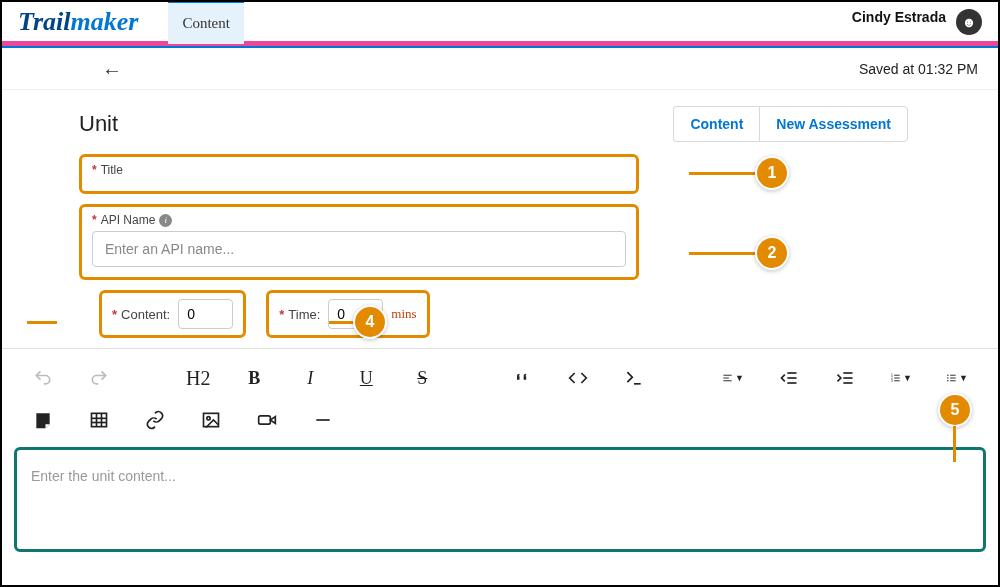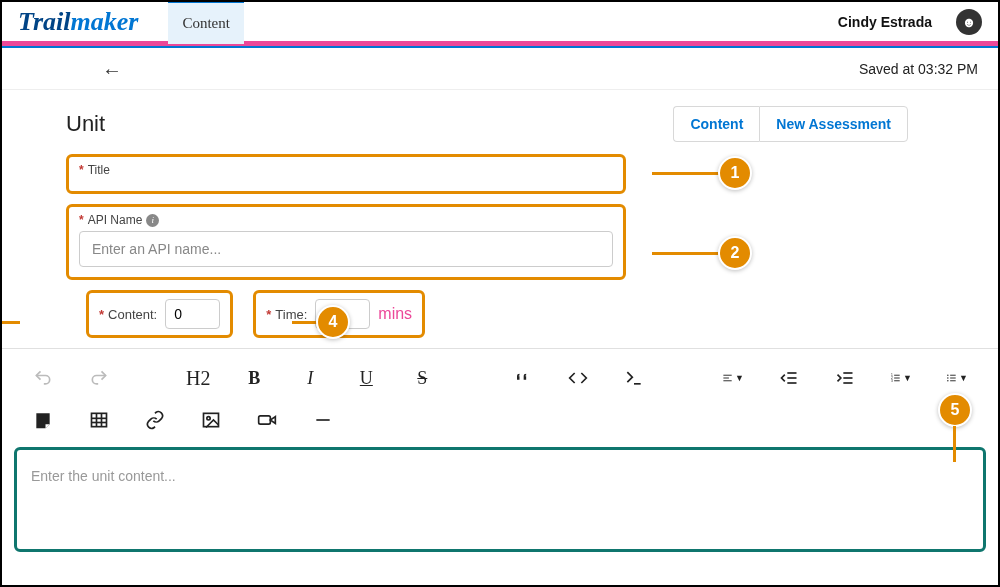--- a/index.html
+++ b/index.html
@@ -3,45 +3,45 @@
 <meta charset="utf-8">
 <style>
 * { box-sizing: border-box; margin: 0; padding: 0; }
 body { font-family: -apple-system, BlinkMacSystemFont, "Segoe UI", Arial, sans-serif; background: #fff; width: 1000px; height: 587px; overflow: hidden; position: relative; border: 2px solid #000; }
 .topbar { display: flex; align-items: center; height: 44px; padding: 0 16px; border-bottom: 5px solid #ec4899; }
 .brand { font-family: "Brush Script MT", cursive; font-size: 26px; font-style: italic; font-weight: bold; }
 .brand .trail { color: #014486; }
 .brand .maker { color: #0176d3; }
 .tab-content { margin-left: 30px; background: #e6f2fb; color: #333; font-size: 15px; padding: 12px 14px; border-top: 3px solid #0176d3; height: 44px; display: flex; align-items: center; font-family: Liberation Serif, serif; }
 .topbar-spacer { flex: 1; }
-.user { display: flex; align-items: center; gap: 24px; font-size: 14px; font-weight: 600; color: #111; }
+.user { display: flex; align-items: flex-start; gap: 10px; font-size: 14px; font-weight: 600; color: #111; }
 .avatar { width: 26px; height: 26px; border-radius: 50%; background: #333; display: flex; align-items: center; justify-content: center; color: #fff; font-size: 14px; }
 .blue-divider { height: 2px; background: #0176d3; width: 100%; }
 .subbar { display: flex; align-items: center; height: 42px; padding: 0 20px; border-bottom: 1px solid #eee; }
 .back-arrow { font-size: 20px; color: #333; margin-left: 80px; cursor: pointer; }
 .subbar-spacer { flex: 1; }
 .saved { font-size: 14px; color: #222; }
-.content { padding: 16px 90px 0 64px; position: relative; }
+.content { padding: 16px 90px 0 40px; position: relative; margin-left: 37px; }
 .header-row { display: flex; align-items: center; margin-bottom: 12px; }
 .page-title { font-size: 22px; color: #222; font-weight: 400; }
 .header-spacer { flex: 1; }
 .btn { background: #fff; border: 1px solid #d8d8d8; color: #0176d3; font-size: 14px; font-weight: 600; padding: 9px 16px; cursor: pointer; }
 .btn:first-of-type { border-radius: 4px 0 0 4px; border-right: none; }
 .btn:last-of-type { border-radius: 0 4px 4px 0; }
 .field-group { border: 3px solid #e38b00; border-radius: 6px; padding: 6px 10px 10px 10px; margin-bottom: 10px; position: relative; width: 560px; }
 .field-label { font-size: 12px; color: #444; display: flex; align-items: center; gap: 4px; margin-bottom: 4px;}
 .required-star { color: #c23934; font-weight: bold; }
 .info-icon { width: 13px; height: 13px; border-radius: 50%; background: #888; color: #fff; font-size: 9px; display: inline-flex; align-items: center; justify-content: center; font-style: italic; font-family: Georgia, serif; }
 .text-input { width: 100%; border: 1px solid #ccc; border-radius: 4px; padding: 9px 12px; font-size: 14px; color: #333; }
 .text-input::placeholder { color: #888; }
 .inline-row { display: flex; align-items: center; gap: 20px; margin-bottom: 10px; margin-left: 20px; }
 .inline-group { border: 3px solid #e38b00; border-radius: 6px; padding: 6px 10px; display: flex; align-items: center; gap: 8px; }
 .inline-group .field-label { margin: 0; font-size: 13px; }
 .num-input { width: 55px; border: 1px solid #ccc; border-radius: 4px; padding: 6px 8px; font-size: 14px; text-align: left; }
-.mins { font-size: 16px; color: #ec4899; }
+.mins { font-size: 13px; color: #c2410c; font-family: Liberation Serif, serif; }
 .callout { width: 34px; height: 34px; border-radius: 50%; background: #e38b00; border: 2px solid #fff; box-shadow: 0 1px 4px rgba(0,0,0,0.25); color: #fff; display: flex; align-items: center; justify-content: center; font-size: 16px; font-weight: 600; position: absolute; }
 .callout-connector { position: absolute; background: #e38b00; height: 3px; }
 .toolbar { border-top: 1px solid #e0e0e0; padding: 8px 26px 0 26px; }
 .toolbar-row { display: flex; align-items: center; gap: 34px; height: 42px; padding: 0 4px; }
 .tool { color: #222; font-size: 18px; display: inline-flex; align-items: center; justify-content: center; min-width: 22px; height: 26px; cursor: pointer; }
 .tool svg { width: 20px; height: 20px; stroke: #222; fill: none; stroke-width: 2; }
 .tool.fill svg { fill: #222; stroke: none; }
 .tool.dim { color: #bbb; }
 .tool.dim svg { stroke: #bbb; }
 .tool.h2 { font-family: Georgia, serif; font-size: 20px; }
@@ -67,21 +67,21 @@
   <div class="user">
     <span>Cindy Estrada</span>
     <span class="avatar">☻</span>
   </div>
 </div>
 <div class="blue-divider"></div>
 
 <div class="subbar">
   <span class="back-arrow">←</span>
   <div class="subbar-spacer"></div>
-  <span class="saved">Saved at 03:32 PM</span>
+  <span class="saved">Saved at 01:32 PM</span>
 </div>
 
 <div class="content">
   <div class="header-row">
     <span class="page-title">Unit</span>
     <div class="header-spacer"></div>
     <button class="btn"><span>Content</span></button>
     <button class="btn"><span>New Assessment</span></button>
   </div>
 

